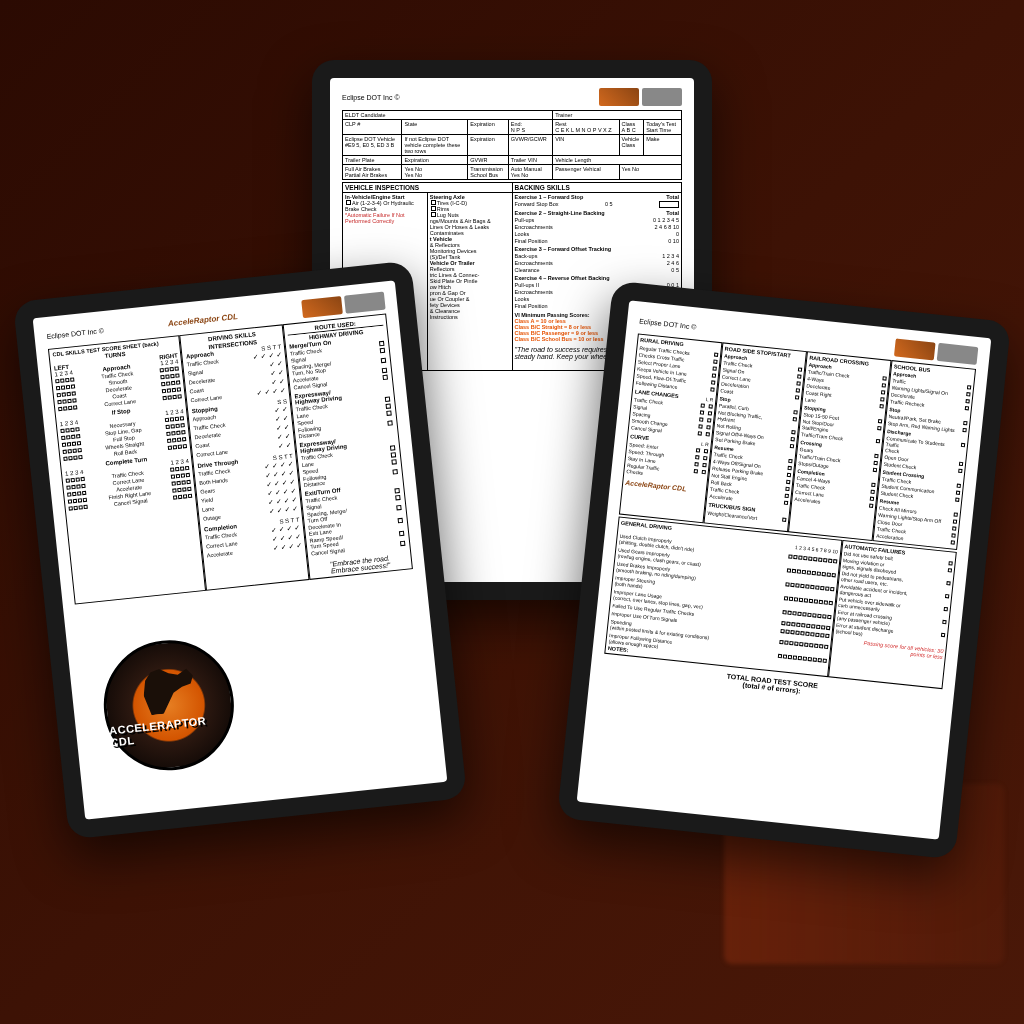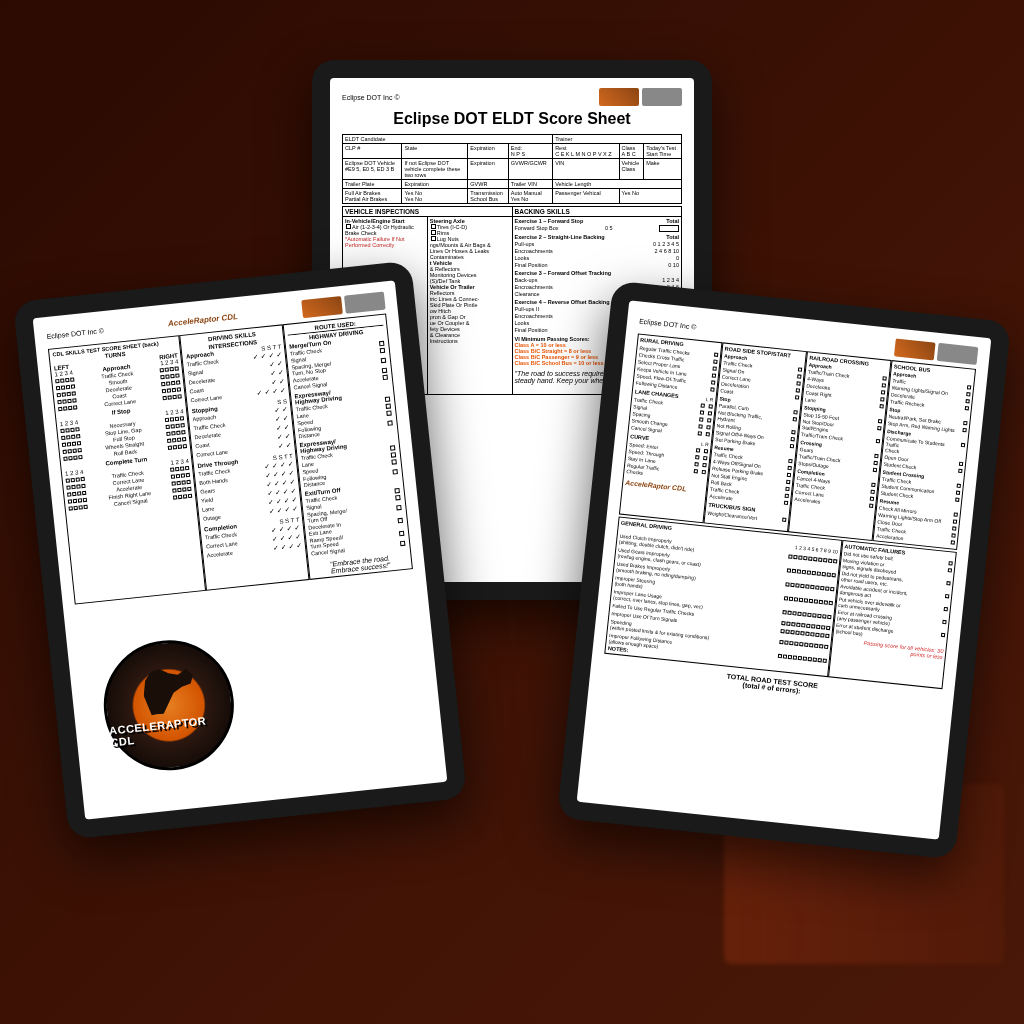--- a/index.html
+++ b/index.html
@@ -67,21 +67,20 @@
 
 <div class="tablet center">
 <div class="screen">
   <div class="hdr">
     <span class="copy">Eclipse DOT Inc ©</span>
     <div style="display:flex;gap:3px">
       <div class="logo-small"></div>
       <div class="logo-small" style="background:#888"></div>
     </div>
   </div>
-  <div class="title-main">Eclipse DOT ELDT Score Sheet</div>
   <table>
     <tbody>
           <tr>
             <td colspan="4">ELDT Candidate</td>
             <td colspan="3">Trainer</td>
           </tr>
     <tr>
       <td>CLP #</td>
       <td>State</td>
       <td>Expiration</td>

